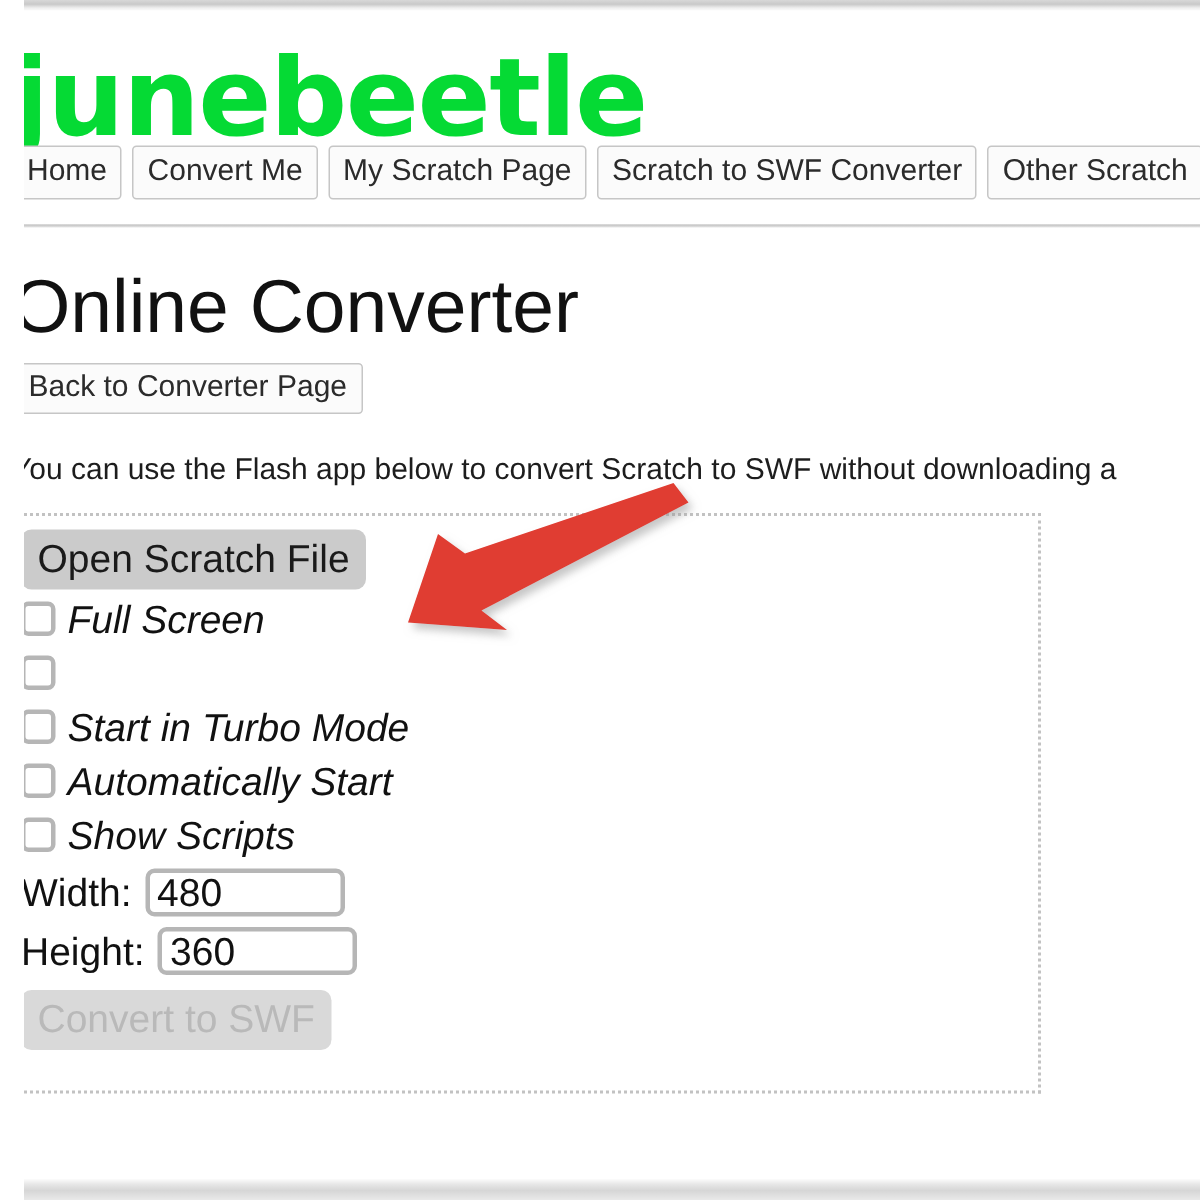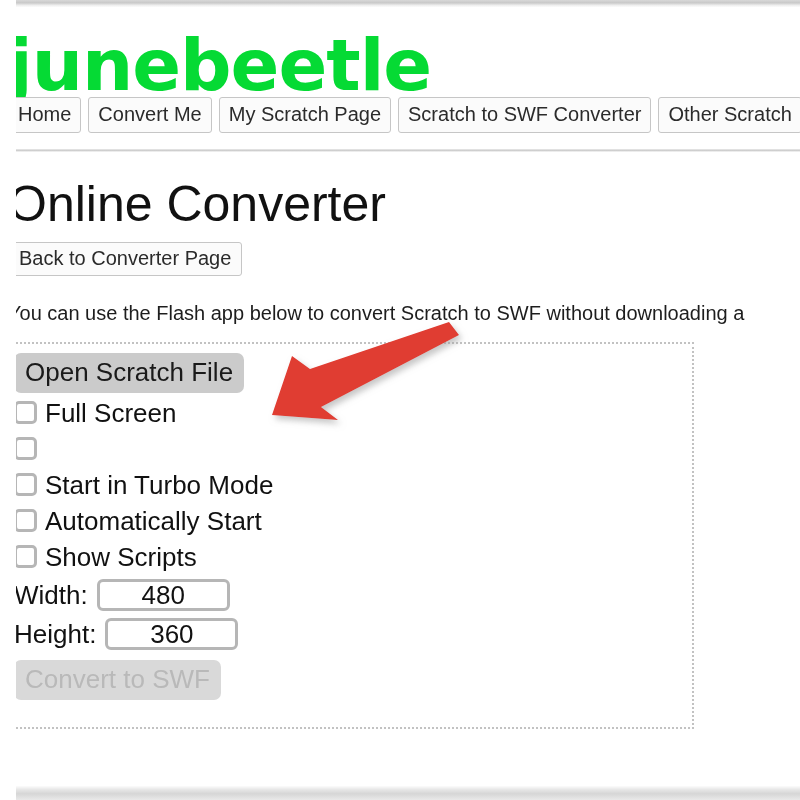--- a/index.html
+++ b/index.html
@@ -159,20 +159,21 @@
     box-sizing: border-box;
     flex: 0 0 auto;
   }
   .opt-label {
     font-family: "Liberation Sans", sans-serif;
     font-size: 26px;
     line-height: 1;
     color: #111111;
     margin-left: 8px;
     white-space: nowrap;
+    font-style: italic;
   }
 
   .field-row {
     display: flex;
     align-items: center;
     margin: 5px 0 0 4px;
     height: 34px;
   }
   .field-label {
     font-family: "Liberation Sans", sans-serif;
@@ -188,21 +189,20 @@
     color: #111111;
     background: #ffffff;
     border: 3px solid #b6b6b6;
     border-radius: 6px;
     box-sizing: border-box;
     width: 133px;
     height: 32px;
     padding: 1px 5px;
     margin-left: 9px;
     outline: none;
-    text-align: center;
   }
 
   .convert-btn {
     display: inline-block;
     font-family: "Liberation Sans", sans-serif;
     font-size: 26px;
     line-height: 1;
     color: #b9b9b9;
     background: #d9d9d9;
     border-radius: 7px;

